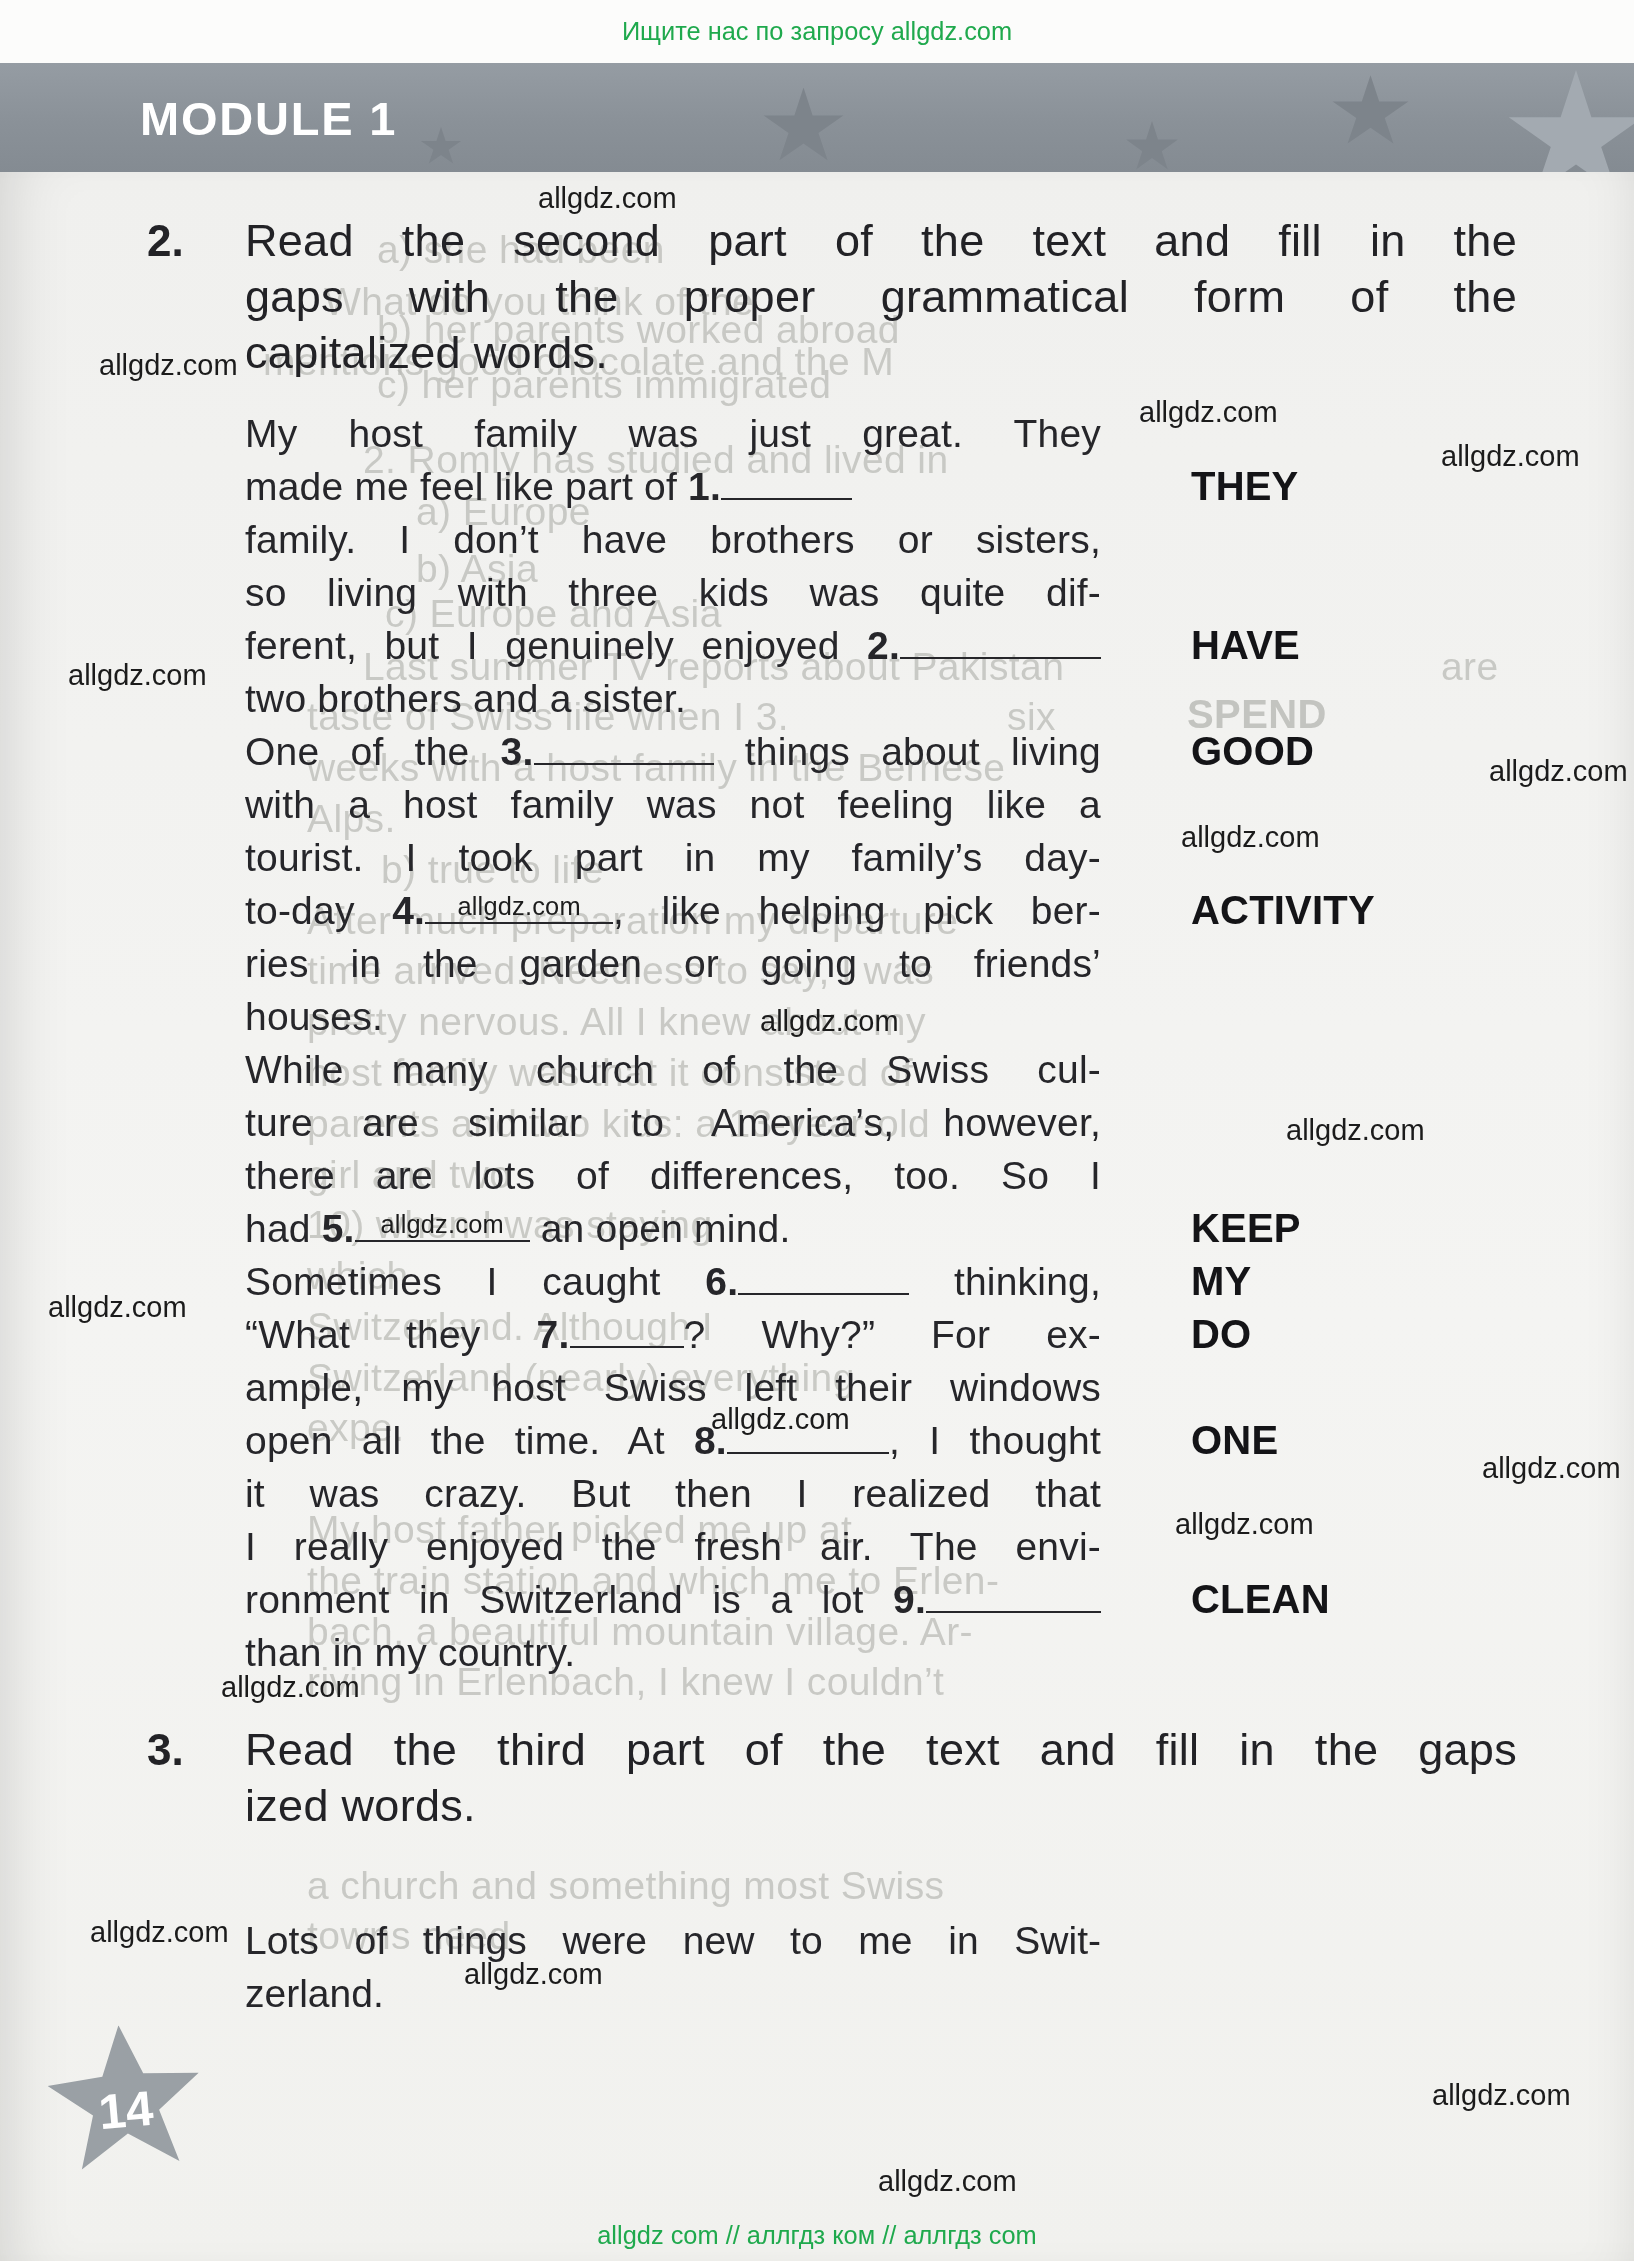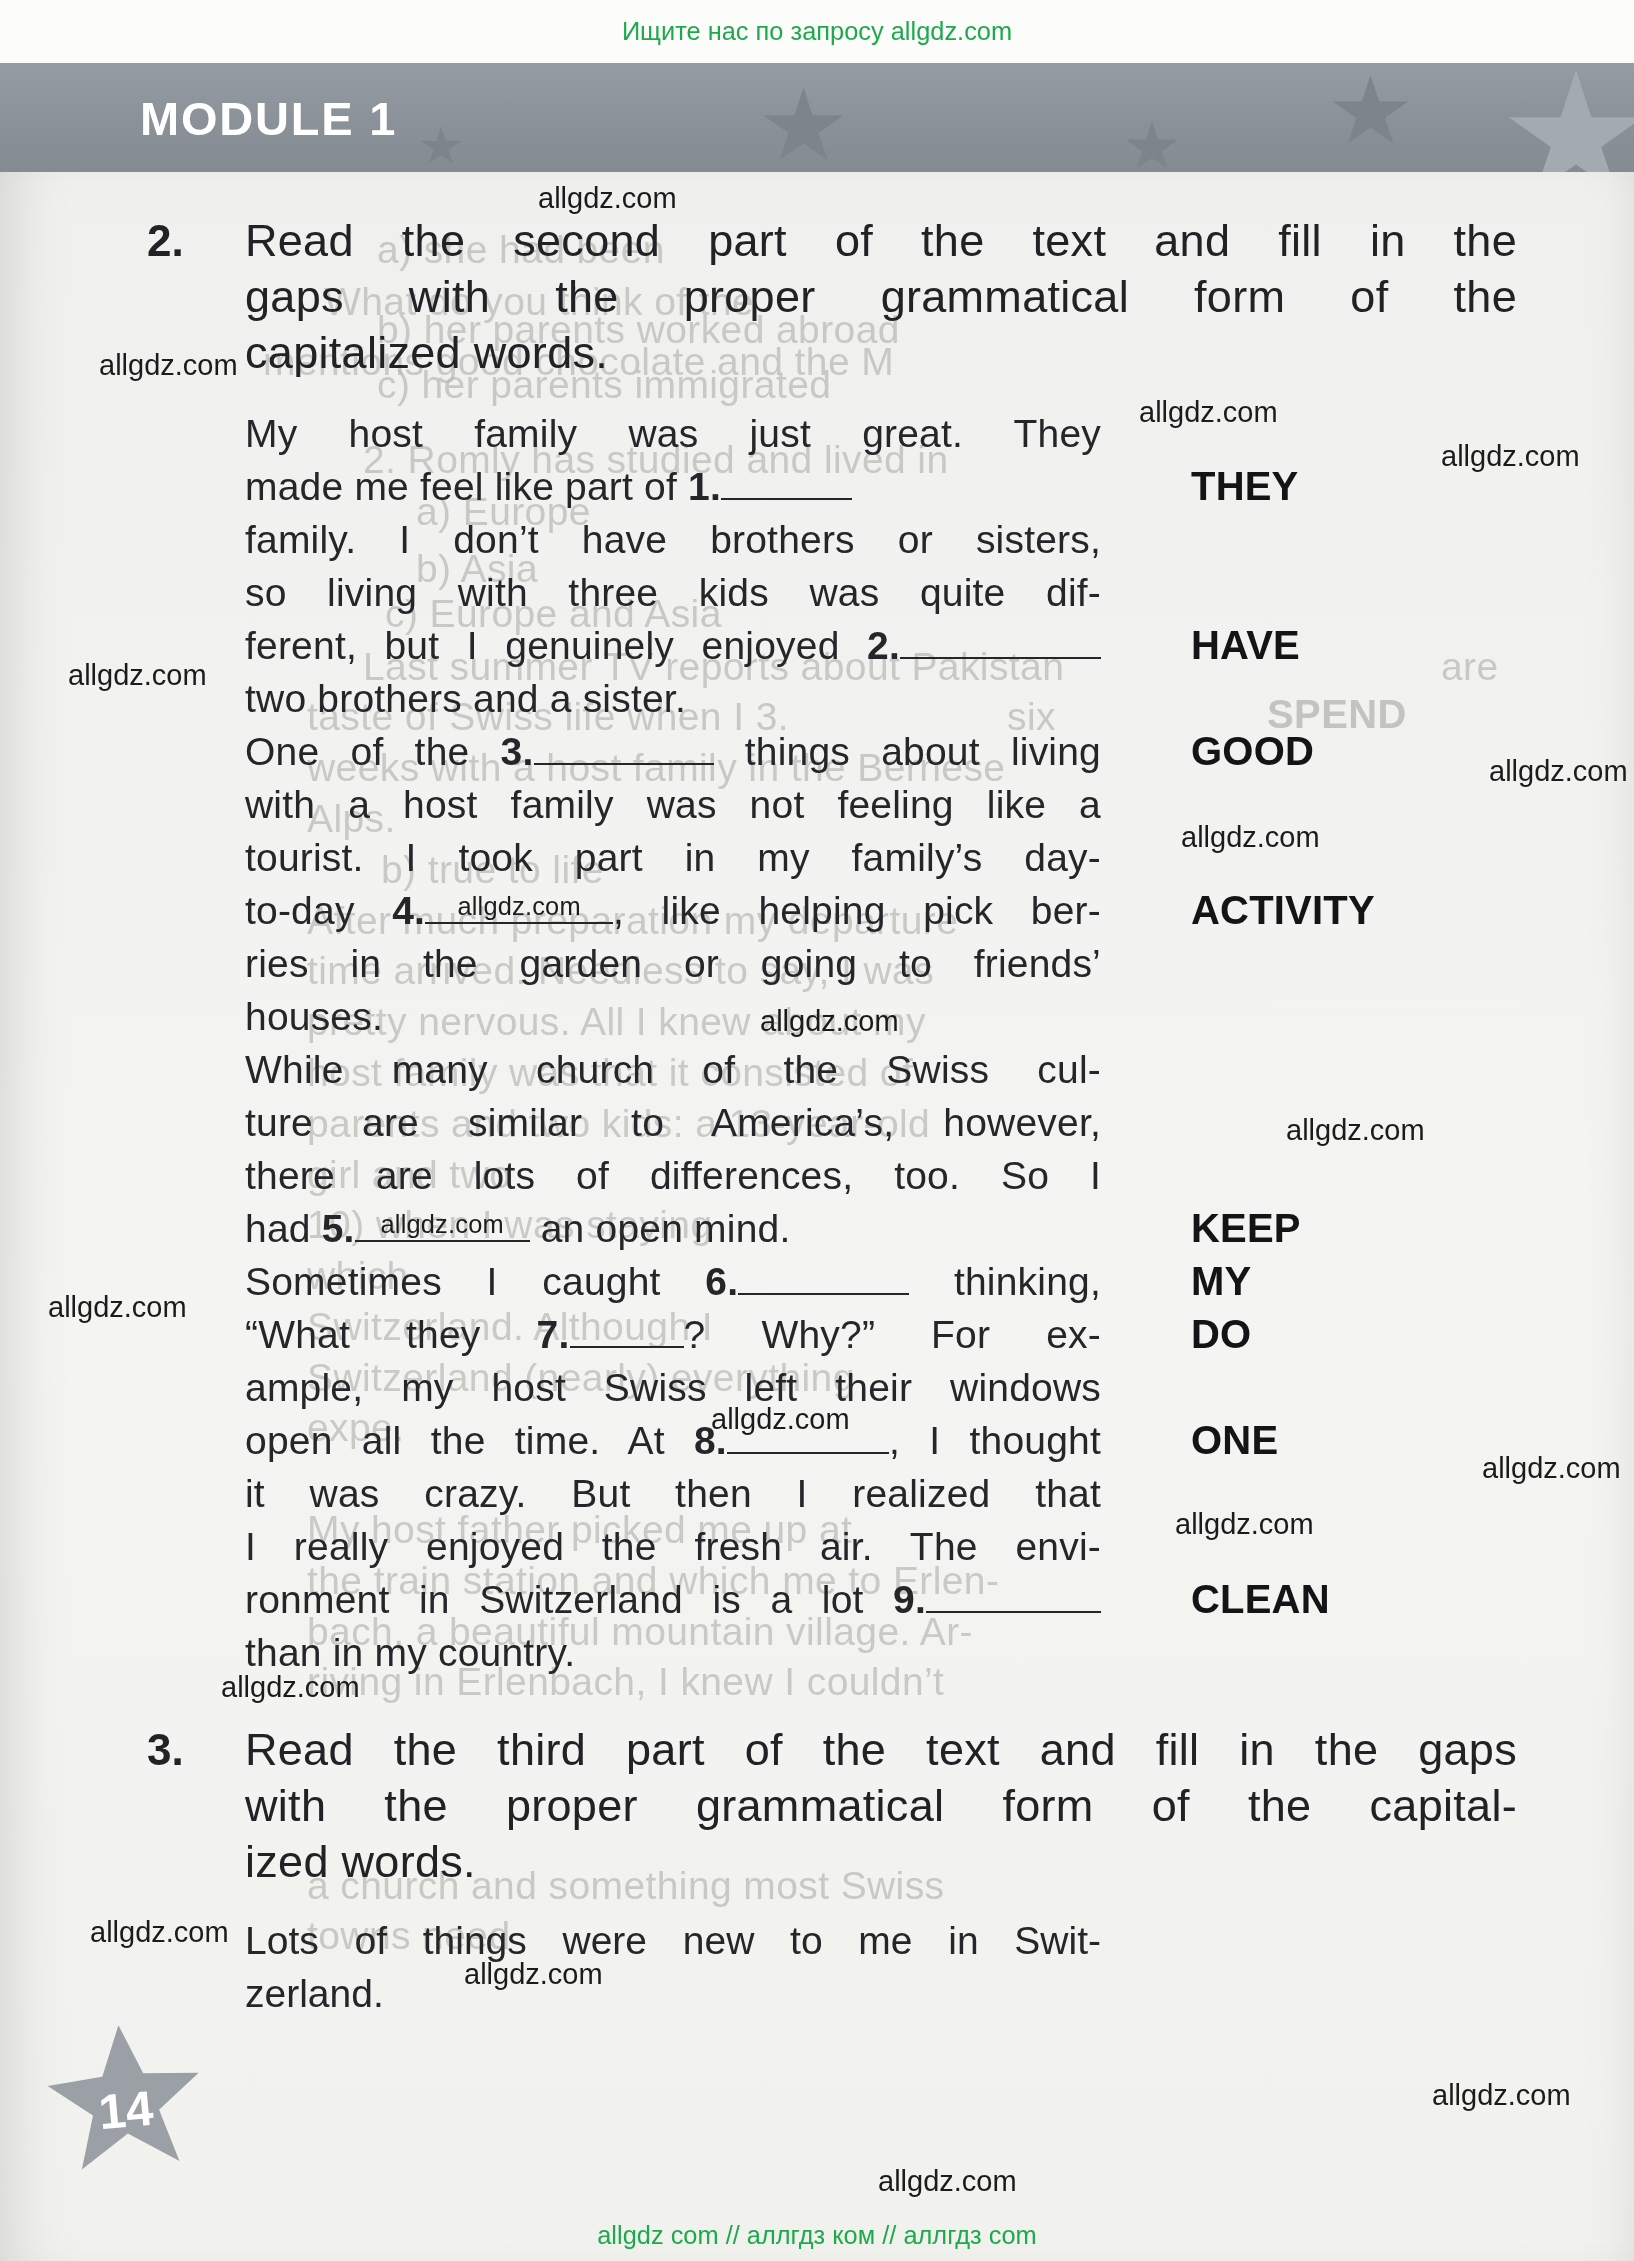--- a/index.html
+++ b/index.html
@@ -88,21 +88,21 @@
     <span class="gh" style="left:377px;top:308px">b) her parents worked abroad</span>
     <span class="gh" style="left:377px;top:363px">c) her parents immigrated</span>
     <span class="gh" style="left:363px;top:438px">2.  Romly has studied and lived in</span>
     <span class="gh" style="left:416px;top:490px">a) Europe</span>
     <span class="gh" style="left:416px;top:547px">b) Asia</span>
     <span class="gh" style="left:385px;top:592px">c) Europe and Asia</span>
     <span class="gh" style="left:363px;top:645px">Last summer TV reports about Pakistan</span>
     <span class="gh" style="left:1441px;top:645px">are</span>
     <span class="gh" style="left:307px;top:695px">taste of Swiss life when I 3.</span>
     <span class="gh" style="left:1007px;top:695px">six</span>
-    <span class="gh b" style="left:1267px;top:692px">SPEND</span>
+    <span class="gh b" style="left:1187px;top:692px">SPEND</span>
     <span class="gh" style="left:307px;top:746px">weeks with a host family in the Bernese</span>
     <span class="gh" style="left:307px;top:797px">Alps.</span>
     <span class="gh" style="left:381px;top:848px">b) true to life</span>
     <span class="gh" style="left:307px;top:899px">After much preparation my departure</span>
     <span class="gh" style="left:307px;top:949px">time arrived. Needless to say, I was</span>
     <span class="gh" style="left:307px;top:1000px">pretty nervous. All I knew about my</span>
     <span class="gh" style="left:307px;top:1051px">host family was that it consisted of</span>
     <span class="gh" style="left:307px;top:1102px">parents and two kids: a 13-year-old</span>
     <span class="gh" style="left:307px;top:1153px">girl and two</span>
     <span class="gh" style="left:307px;top:1203px">10) when I was staying</span>
@@ -163,21 +163,20 @@
       <div class="bline j"><span>open all the time. At </span><b class="gapnum">8.</b><span class="gap" style="width:162px"></span><span>, I thought</span><span class="kw">ONE</span></div>
       <div class="bline j"><span>it was crazy. But then I realized that</span></div>
       <div class="bline j"><span>I really enjoyed the fresh air. The envi-</span></div>
       <div class="bline j"><span>ronment in Switzerland is a lot </span><b class="gapnum">9.</b><span class="gap" style="width:175px"></span><span class="kw">CLEAN</span></div>
       <div class="bline l"><span>than in my country.</span></div>
     </div>
 
     <span class="exnum" style="left:147px;top:1725px">3.</span>
     <div class="hblock" style="left:245px;top:1722px">
       <div class="hline">Read the third part of the text and fill in the gaps</div>
-      <div class="hline">with the proper grammatical form of the capital-</div>
       <div class="hline last">ized words.</div>
     </div>
     <div class="ex3-lines">
       <div class="bline j"><span>Lots of things were new to me in Swit-</span></div>
       <div class="bline l"><span>zerland.</span></div>
     </div>
 
   </div>
 
   <span class="wm" style="left:538px;top:182px">allgdz.com</span>

